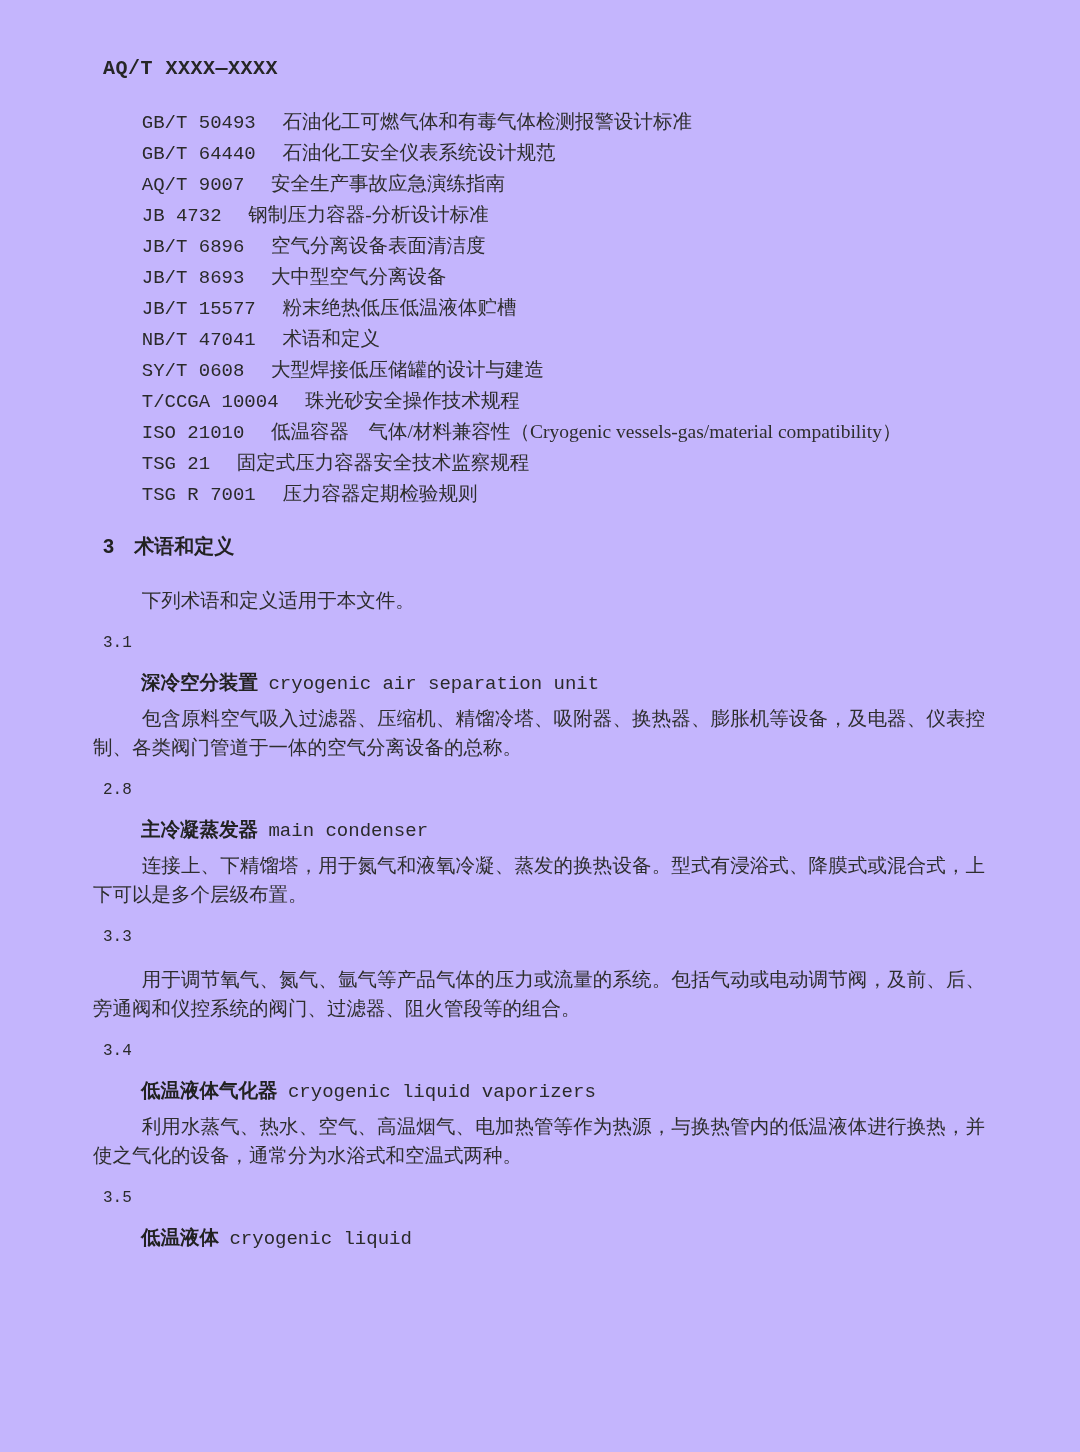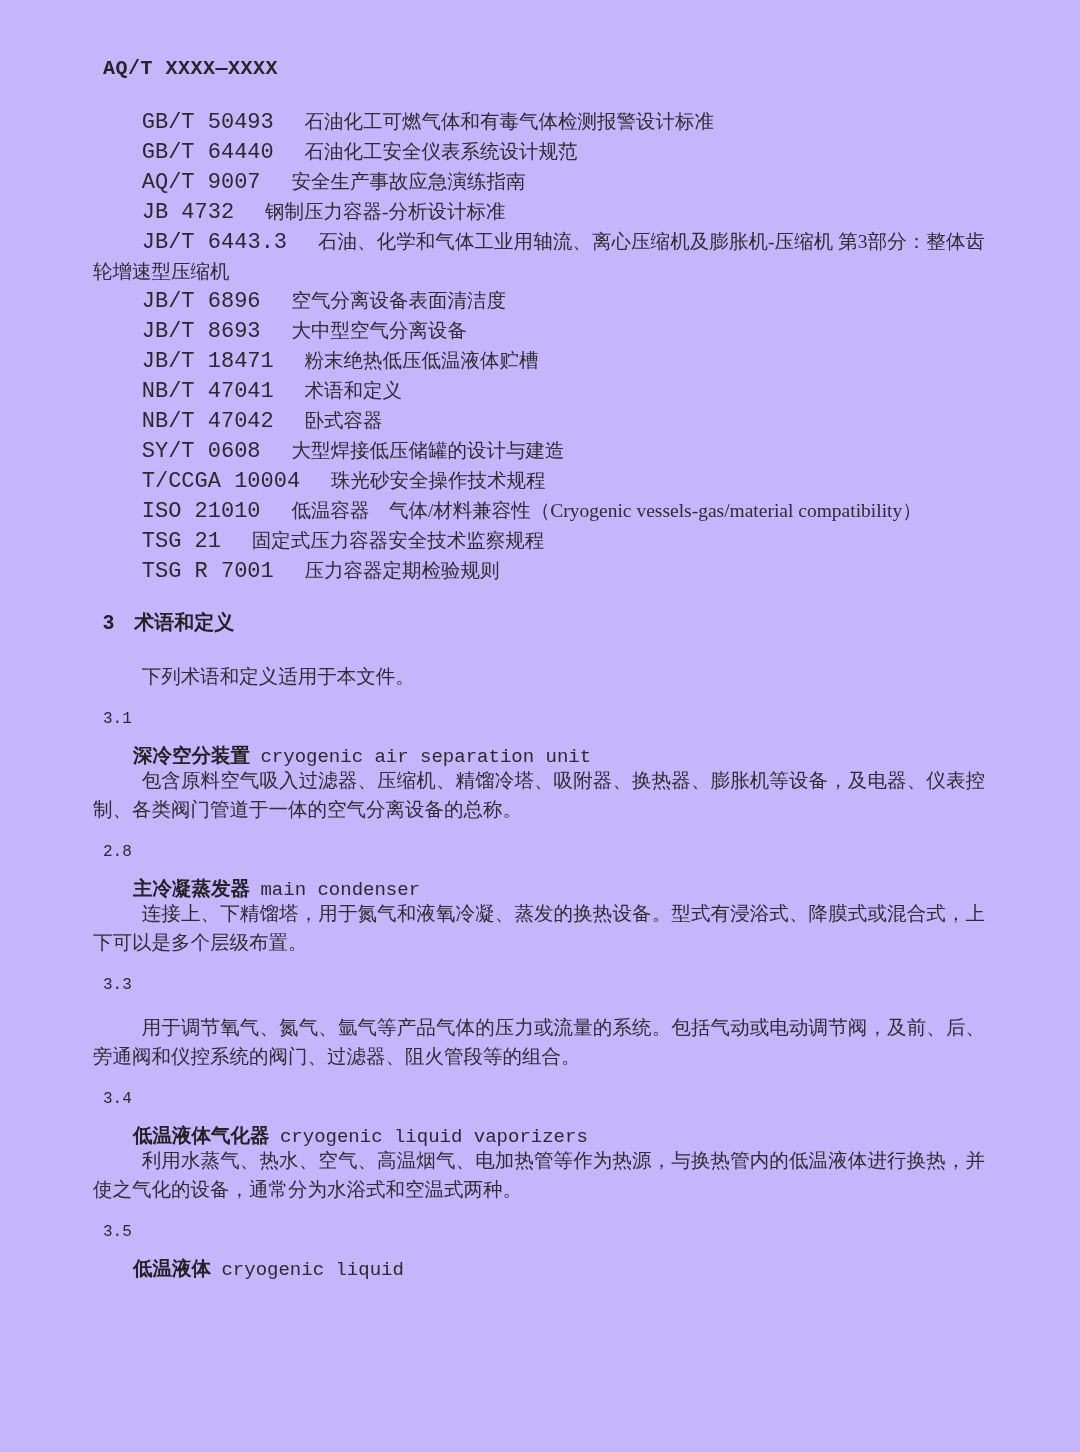--- a/index.html
+++ b/index.html
@@ -34,21 +34,21 @@
   .ref-item {
     margin: 0;
     font-size: 19.5px;
     line-height: 29px;
     text-indent: 2.5em;
     text-align: justify;
     color: #2e2e2e;
   }
   .ref-code {
     font-family: "Liberation Mono", "DejaVu Sans Mono", monospace;
-    font-size: 22px;
+    font-size: 19px;
     margin-right: 1.4em;
     white-space: nowrap;
     color: #2a2a2a;
   }
   .ref-title { color: #2e2e2e; }
   
   .section-heading {
     font-family: "Liberation Sans", "DejaVu Sans", sans-serif;
     font-weight: bold;
     font-size: 20px;
@@ -65,22 +65,22 @@
   }
   
   .clause-number {
     font-family: Liberation Mono, monospace;
     font-size: 16px;
     line-height: 29px;
     margin: 14px 0 13px 10px;
     color: #2a2a2a;
   }
   .term-line {
-    margin: 0;
-    line-height: 17px;
+    margin: 8px;
+    line-height: 23px;
     padding-left: 2.5em;
   }
   .term-zh {
     font-family: "Liberation Sans", "DejaVu Sans", sans-serif;
     font-weight: bold;
     font-size: 19.5px;
     color: #222222;
   }
   .term-en {
     font-family: "Liberation Mono", "DejaVu Sans Mono", monospace;
@@ -101,26 +101,24 @@
 
 <div class="page">
 
   <div class="doc-code">AQ/T XXXX—XXXX</div>
 
   <div class="ref-list">
     <p class="ref-item"><span class="ref-code">GB/T 50493</span><span class="ref-title">石油化工可燃气体和有毒气体检测报警设计标准</span></p>
     <p class="ref-item"><span class="ref-code">GB/T 64440</span><span class="ref-title">石油化工安全仪表系统设计规范</span></p>
     <p class="ref-item"><span class="ref-code">AQ/T 9007</span><span class="ref-title">安全生产事故应急演练指南</span></p>
     <p class="ref-item"><span class="ref-code">JB 4732</span><span class="ref-title">钢制压力容器-分析设计标准</span></p>
-    <p class="ref-item"><span class="ref-code">JB/T 6443.3</span><span class="ref-title">石油、化学和气体工业用轴流、离心压缩机及膨胀机-压缩机 第3部分：整体齿轮增速型压缩机</span></p>
     <p class="ref-item"><span class="ref-code">JB/T 6896</span><span class="ref-title">空气分离设备表面清洁度</span></p>
     <p class="ref-item"><span class="ref-code">JB/T 8693</span><span class="ref-title">大中型空气分离设备</span></p>
-    <p class="ref-item"><span class="ref-code">JB/T 18471</span><span class="ref-title">粉末绝热低压低温液体贮槽</span></p>
+    <p class="ref-item"><span class="ref-code">JB/T 15577</span><span class="ref-title">粉末绝热低压低温液体贮槽</span></p>
     <p class="ref-item"><span class="ref-code">NB/T 47041</span><span class="ref-title">术语和定义</span></p>
-    <p class="ref-item"><span class="ref-code">NB/T 47042</span><span class="ref-title">卧式容器</span></p>
     <p class="ref-item"><span class="ref-code">SY/T 0608</span><span class="ref-title">大型焊接低压储罐的设计与建造</span></p>
     <p class="ref-item"><span class="ref-code">T/CCGA 10004</span><span class="ref-title">珠光砂安全操作技术规程</span></p>
     <p class="ref-item"><span class="ref-code">ISO 21010</span><span class="ref-title">低温容器　气体/材料兼容性（Cryogenic vessels-gas/material compatibility）</span></p>
     <p class="ref-item"><span class="ref-code">TSG 21</span><span class="ref-title">固定式压力容器安全技术监察规程</span></p>
     <p class="ref-item"><span class="ref-code">TSG R 7001</span><span class="ref-title">压力容器定期检验规则</span></p>
   </div>
 
   <h2 class="section-heading"><span class="heading-number">3</span><span>术语和定义</span></h2>
 
   <p class="intro-para">下列术语和定义适用于本文件。</p>

